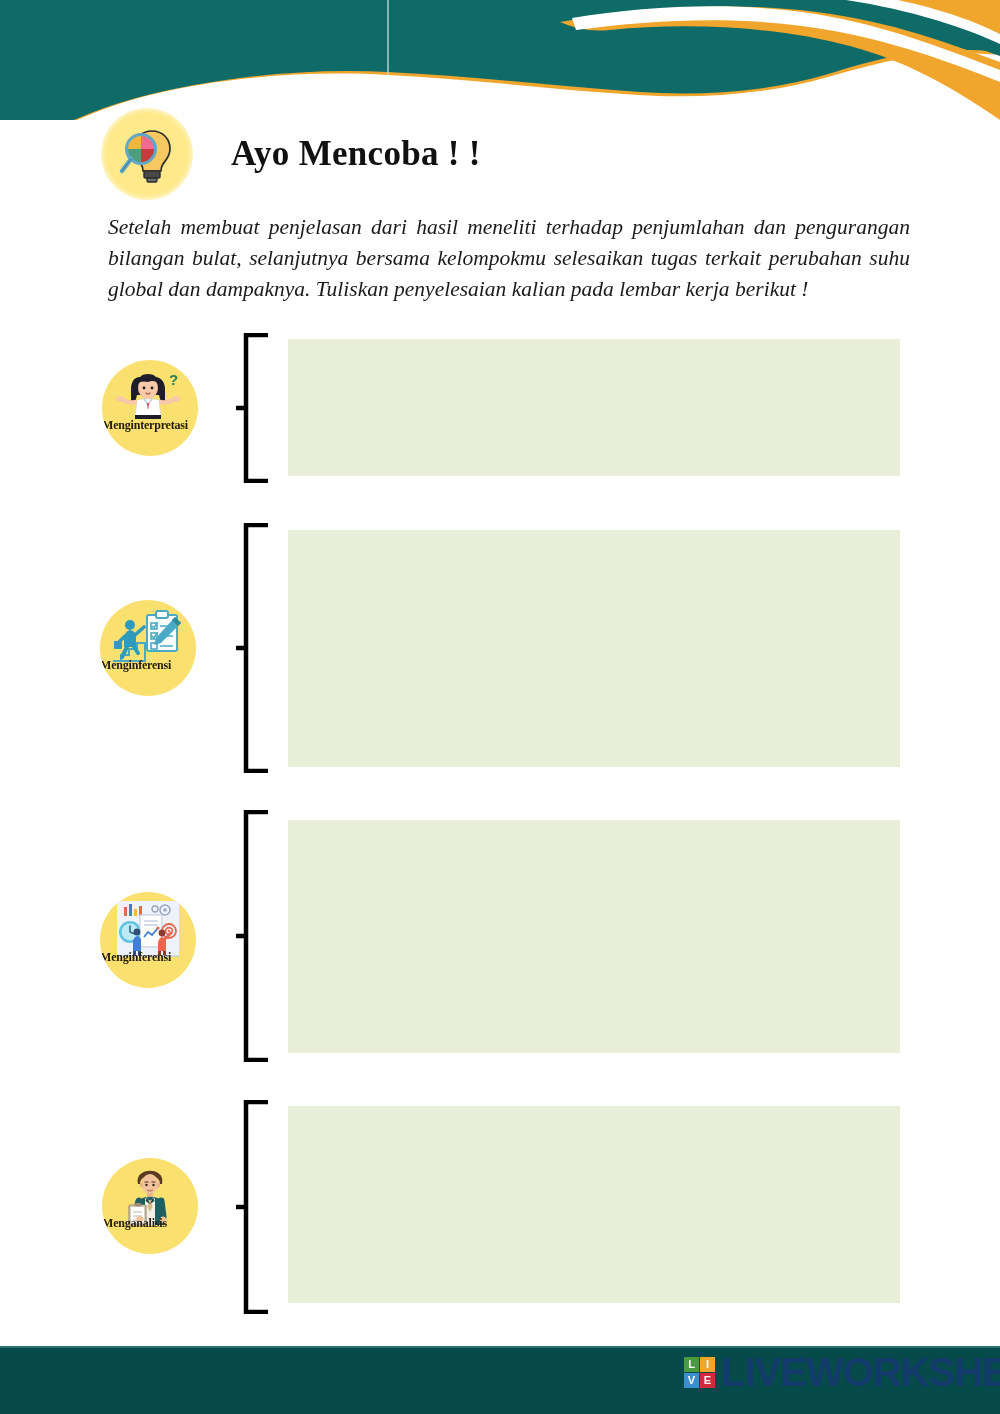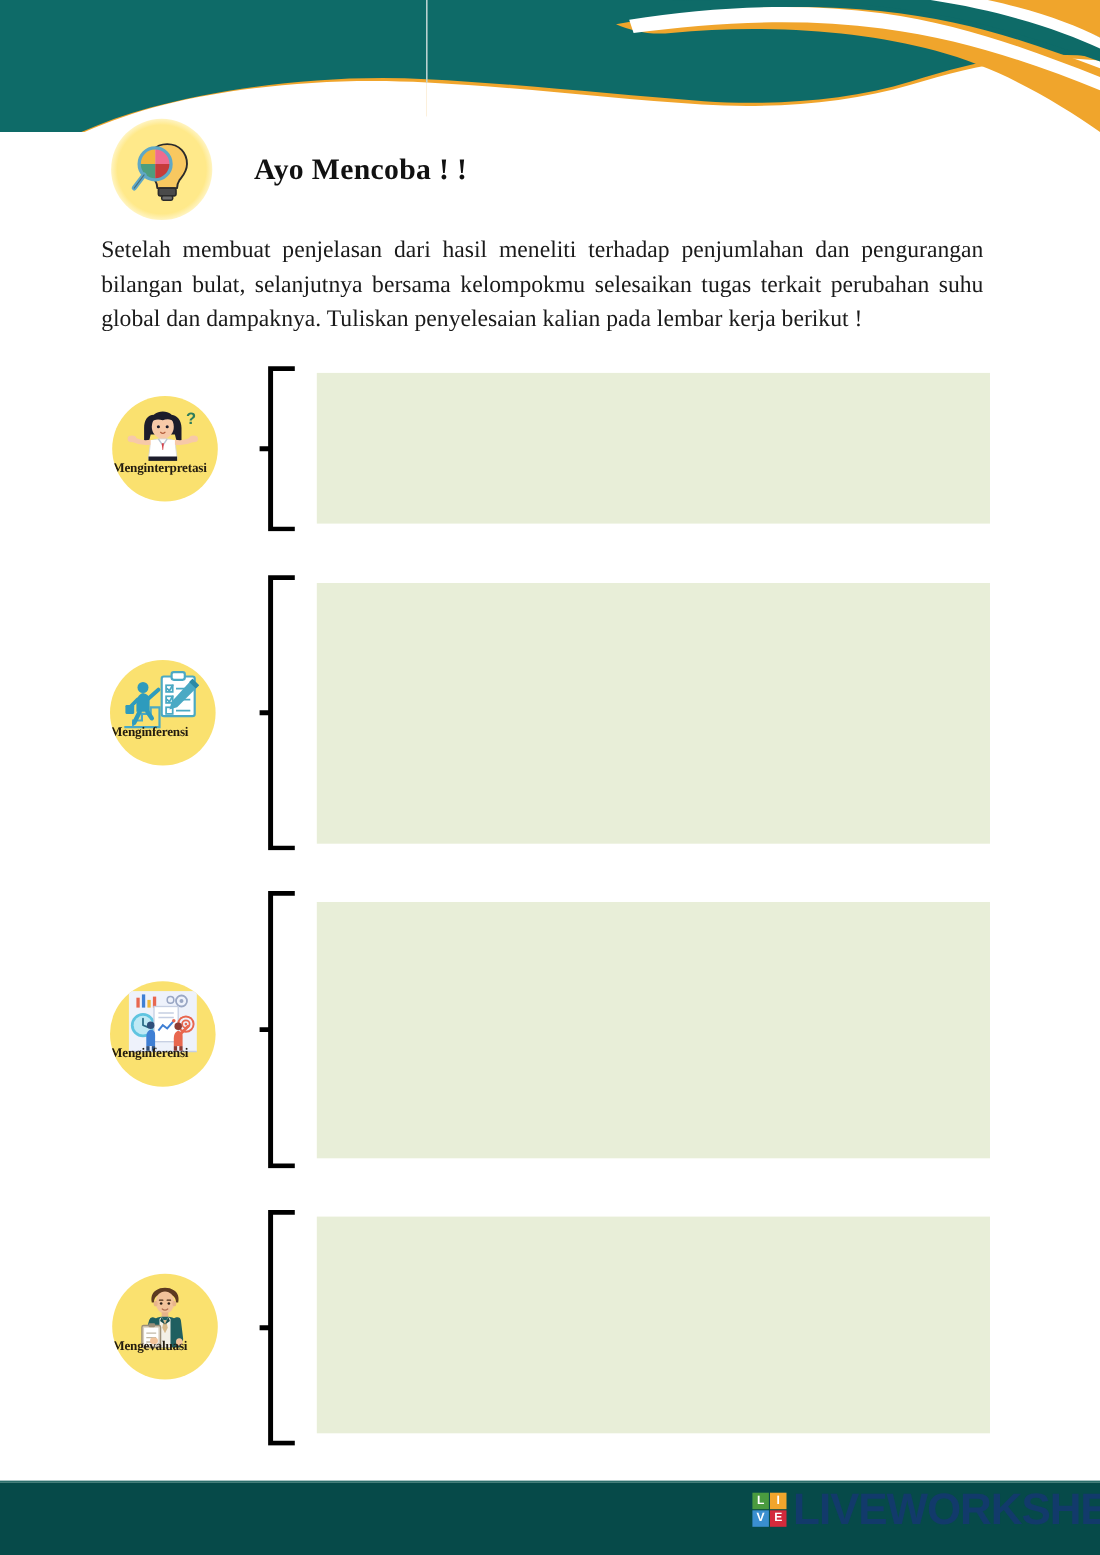--- a/index.html
+++ b/index.html
@@ -95,37 +95,38 @@
     background: radial-gradient(circle at 50% 50%, #ffe98a 0%, #ffe98a 62%, #fff3bd 70%, rgba(255,243,189,0.35) 86%, rgba(255,243,189,0) 100%);
     display: flex;
     align-items: center;
     justify-content: center;
     flex: none;
   }
   .title-text {
     margin-left: 38px;
     font-family: "Liberation Serif", serif;
     font-weight: bold;
-    font-size: 27px;
+    font-size: 35px;
     color: #111111;
     letter-spacing: 0.3px;
     white-space: nowrap;
   }
 
   
   .intro-para {
     position: absolute;
-    left: 92px;
+    left: 108px;
     top: 212px;
     width: 802px;
     font-family: "Liberation Serif", serif;
     font-size: 21.5px;
     line-height: 31px;
     color: #1a1a1a;
     text-align: justify;
+    font-style: italic;
   }
   .task-badge {
     position: absolute;
     border-radius: 50%;
     background: #fae16f;
     display: flex;
     flex-direction: column;
     align-items: center;
     justify-content: flex-start;
     overflow: hidden;
@@ -404,21 +405,21 @@
       <line x1="13" y1="45" x2="22" y2="45" stroke="#c0b8a6" stroke-width="1.2"></line>
       <line x1="13" y1="49" x2="22" y2="49" stroke="#c0b8a6" stroke-width="1.2"></line>
       <line x1="13" y1="53" x2="19" y2="53" stroke="#c0b8a6" stroke-width="1.2"></line>
 
       <ellipse cx="20" cy="52" rx="3.6" ry="3" fill="#f2c39a"></ellipse>
 
       <path d="M41,34 L43,50" stroke="#1f5f60" stroke-width="7" stroke-linecap="round"></path>
       <ellipse cx="43" cy="53" rx="3" ry="3.4" fill="#f2c39a"></ellipse>
     </svg>
   </div>
-  <div class="badge-label">Mengevaluasi</div>
+  <div class="badge-label">Menganalisis</div>
 </div>
 
 <div class="bracket" style="left:236px; top:1100px;">
   <svg width="32" height="214" viewBox="0 0 32 214" xmlns="http://www.w3.org/2000/svg">
     <path d="M30,2 L10,2 L10,212 L30,212" fill="none" stroke="#000000" stroke-width="4.5" stroke-linecap="square"></path>
     <line x1="10" y1="107" x2="-14" y2="107" stroke="#000000" stroke-width="4.5"></line>
   </svg>
 </div>
 
 <div class="answer-box" style="left:288px; top:1106px; width:612px; height:197px;"></div>

